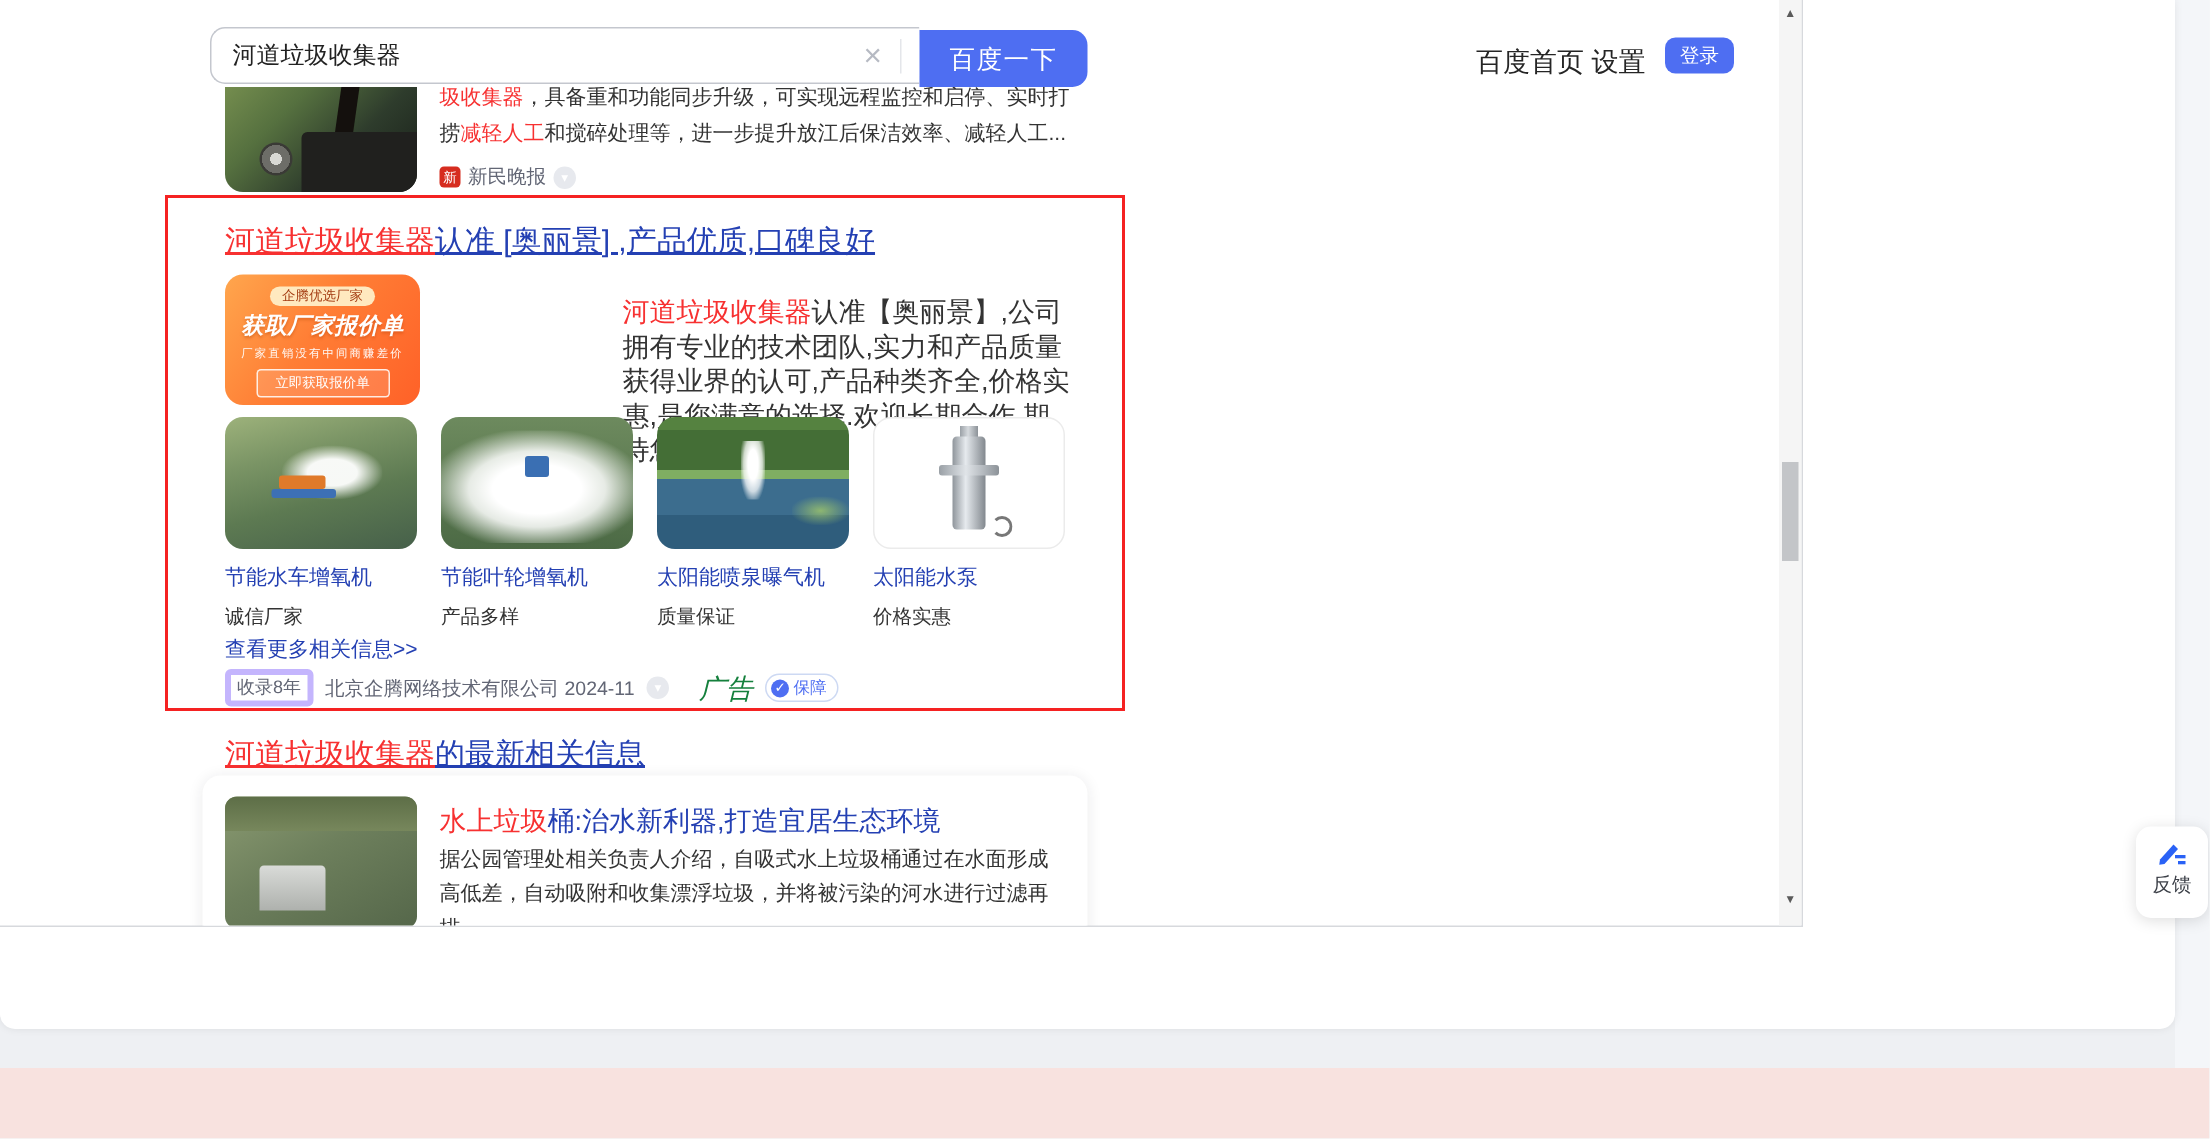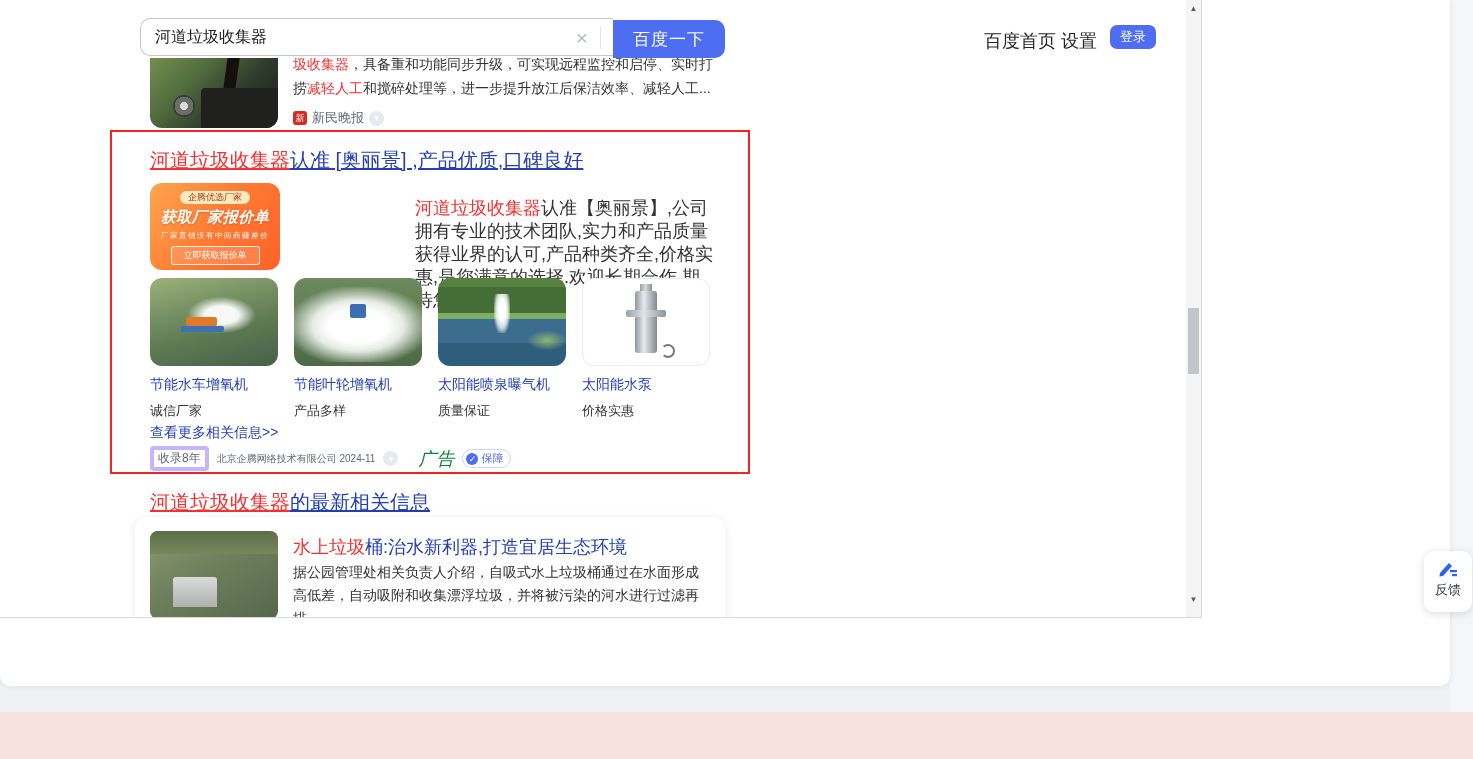--- a/index.html
+++ b/index.html
@@ -86,21 +86,21 @@
   .ph4 .body { position:absolute; left:50%; top:14%; transform:translateX(-50%); width:22px; height:62px; background:linear-gradient(90deg,#8f959b,#e6eaee 40%,#82888e); border-radius:3px; }
   .ph4 .cap { position:absolute; left:50%; top:6%; transform:translateX(-50%); width:12px; height:10px; background:linear-gradient(90deg,#9aa0a6,#d6dade 45%,#8c9298); }
   .ph4 .flange { position:absolute; left:50%; top:36%; transform:translateX(-50%); width:40px; height:7px; background:linear-gradient(90deg,#9aa0a6,#e0e4e8 45%,#8c9298); border-radius:2px; }
   .ph4 .cable { position:absolute; left:62%; top:76%; width:14px; height:14px; border:2px solid #777; border-radius:50%; border-left-color:transparent; }
   .p1 { left:150px; } .p2 { left:294px; } .p3 { left:438px; } .p4 { left:582px; }
 
   .more-link { position:absolute; left:150px; top:424px; font-size:14px; color:#2440b3; cursor:pointer; }
 
   .ad-footer { position:absolute; left:150px; top:446px; display:flex; align-items:center; gap:8px; }
   .rec-badge { font-size:12px; color:#626675; border:4px solid #c4b5fd; border-radius:4px; padding:0 4px; line-height:17px; }
-  .company { font-size:10px; color:#626675; }
+  .company { font-size:13px; color:#626675; }
   .ad-label { font-size:18px; color:#15803d; margin-left:12px;font-style:italic; }
   .safe-badge { display:flex; align-items:center; gap:3px; border:1px solid #cdd9f3; border-radius:10px; padding:1px 7px 1px 3px; cursor:pointer; }
   .safe-check { width:12px; height:12px; border-radius:50%; background:#4e6ef2; color:#fff; font-size:9px; display:flex; align-items:center; justify-content:center; }
   .safe-text { font-size:11px; color:#4e6ef2; }
 
   .sec2-title { position:absolute; left:150px; top:489px; font-size:20px; cursor:pointer; }
 
   .news-card { position:absolute; left:135px; top:517px; width:590px; height:140px; background:#fff; border-radius:12px; box-shadow:0 1px 10px rgba(28,32,48,.09); }
   .news-img { position:absolute; left:15px; top:14px; width:128px; height:88px; border-radius:8px; overflow:hidden;
     background:linear-gradient(150deg,#8a9a71 0%,#6d7f5c 45%,#55674a 100%); }

